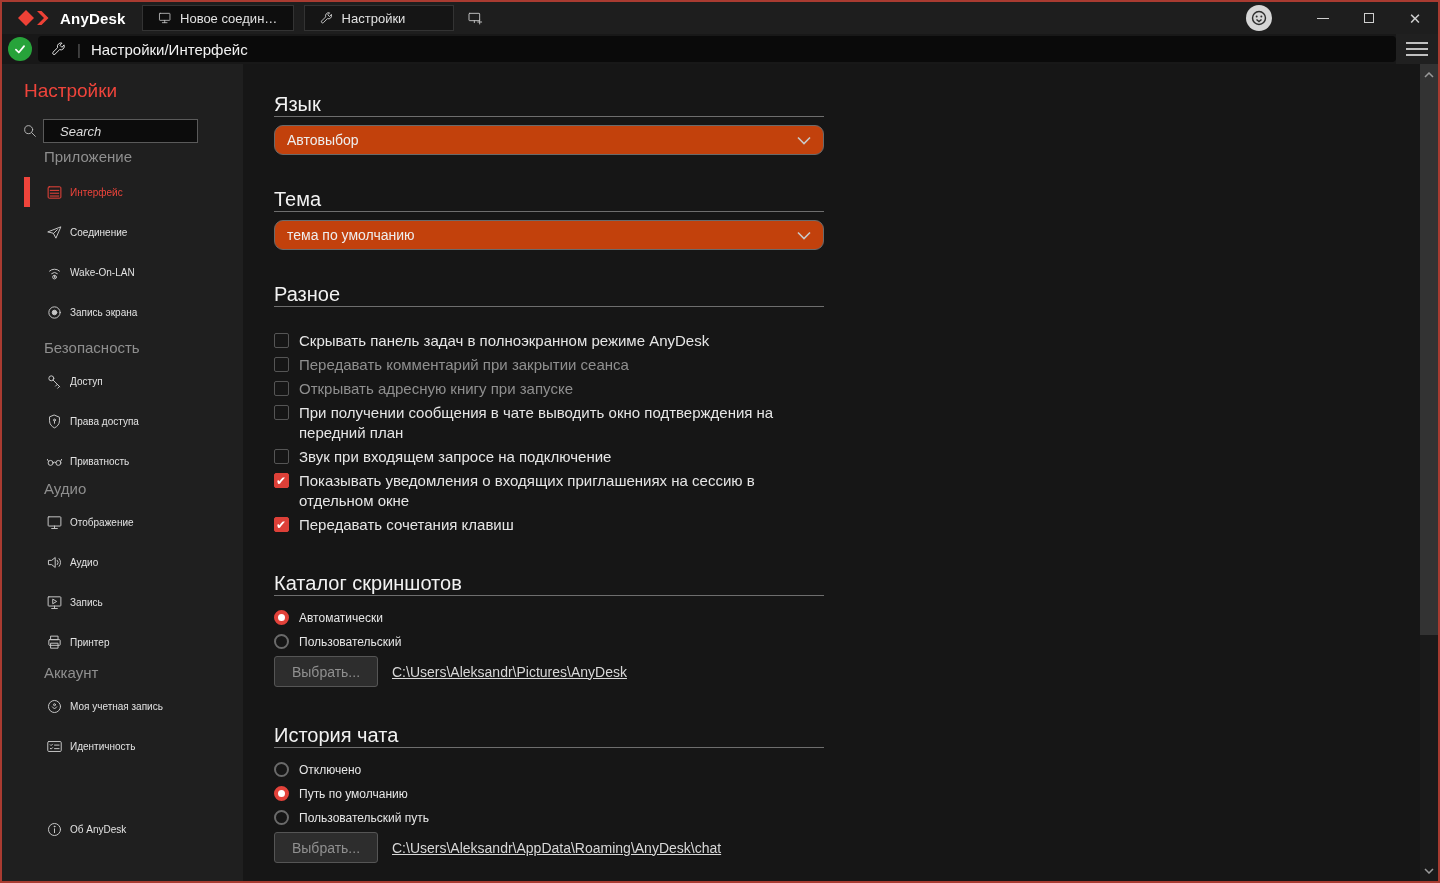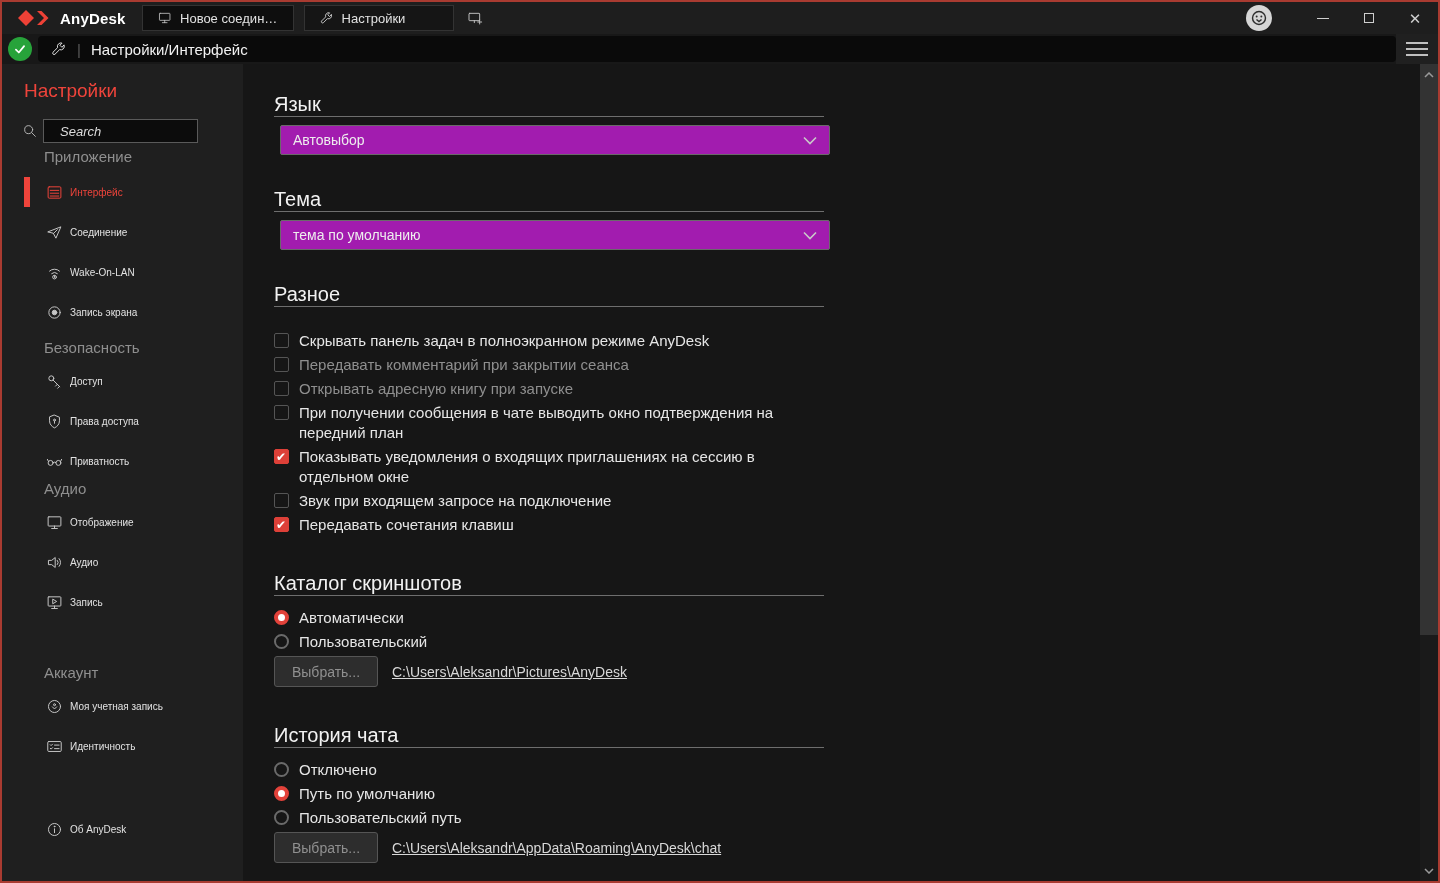--- a/index.html
+++ b/index.html
@@ -62,38 +62,38 @@
   .si .lbl { position:absolute; left:68px; color:#e2e2e2; font-size:10px; white-space:nowrap; }
   .si.active .lbl { color:#ef443b; }
   .accent { position:absolute; left:22px; top:5px; width:6px; height:30px; background:#ef443b; }
   svg.ic { stroke:#c6c6c6; fill:none; stroke-width:1.4; stroke-linecap:round; stroke-linejoin:round; }
   .si.active svg.ic { stroke:#ef443b; }
 
   
   .section-h { width:550px; color:#f2f2f2; font-size:20px; font-weight:400; line-height:24px;
     border-bottom:1px solid #6e6e6e; }
   .mt27 { margin-top:32px; } .mt24 { margin-top:36px; }
-  .dropdown { margin-top:8px; width:550px; height:30px; background:#a21caf; border:1px solid #6a6a6a;
-    border-radius:2px; display:flex; align-items:center; padding:0 12px;margin-left:6px; }
+  .dropdown { margin-top:8px; width:550px; height:30px; background:#c2410c; border:1px solid #6a6a6a;
+    border-radius:9px; display:flex; align-items:center; padding:0 12px; }
   .dropdown .val { color:#eeeeee; font-size:14px; flex:1; }
   .checklist { margin-top:24px; }
   .crow { display:flex; gap:10px; margin-bottom:4px; line-height:20px; }
   .cbox { flex:0 0 15px; width:15px; height:15px; margin-top:2px; border:1px solid #555;
     border-radius:2px; background:transparent; position:relative; }
   .crow.checked .cbox { background:#dd4038; border-color:#dd4038; }
   .crow.checked .cbox::after { content:"✔"; position:absolute; left:1px; top:-3px; color:#ffffff;
     font-size:12px; }
   .crow .clabel { color:#e6e6e6; font-size:15px; max-width:510px; }
   .crow.dim .clabel { color:#8f8f8f; }
   .radiolist { margin-top:12px; }
   .rrow { display:flex; gap:10px; margin-bottom:4px; line-height:20px; align-items:flex-start; }
   .rdot { flex:0 0 15px; width:15px; height:15px; margin-top:2px; border-radius:50%;
     border:2px solid #6a6a6a; background:transparent; }
   .rrow.selected .rdot { border:4.5px solid #e2423a; background:#ffffff; }
-  .rrow .rlabel { color:#e6e6e6; font-size:15px;text-align:center; }
+  .rrow .rlabel { color:#e6e6e6; font-size:12px;text-align:center; }
   .pathrow { display:flex; align-items:center; gap:14px; }
   .choose-btn { width:104px; height:31px; background:#2d2d2d; border:1px solid #555;
     border-radius:3px; color:#909090; font-size:14px; font-family:"Liberation Sans", sans-serif; }
   .pathlink { color:#d8d8d8; font-size:14px; text-decoration:underline; }
   .clip-marks { margin-top:23px; height:5px; position:relative; overflow:hidden; }
   .clip-marks b { position:absolute; top:0; height:4px; background:#e8e8e8; display:block; }
 
   
   .scrollbar { position:absolute; top:0; right:0; width:18px; height:100%; background:#1a1a1a; }
   .sb-thumb { position:absolute; top:0; left:0; width:18px; height:571px; background:#333333; }
@@ -308,20 +308,30 @@
           <svg class="ic" width="17" height="17" viewBox="0 0 24 24">
               <rect x="3" y="4" width="18" height="13" rx="1"></rect>
               <polygon points="10,7.5 15,10.5 10,13.5"></polygon>
               <line x1="12" y1="17" x2="12" y2="20.5"></line>
               <line x1="8" y1="20.5" x2="16" y2="20.5"></line>
             </svg>
         </span>
         <span class="lbl">Запись</span>
       </div>
 
+      <div class="si" style="top:558px">
+        <span class="icon">
+          <svg class="ic" width="17" height="17" viewBox="0 0 24 24">
+              <rect x="7" y="3" width="10" height="5"></rect>
+              <rect x="4" y="8" width="16" height="8" rx="1"></rect>
+              <rect x="7" y="13" width="10" height="7"></rect>
+            </svg>
+        </span>
+        <span class="lbl">Принтер</span>
+      </div>
 
       <div class="sb-group" style="top:600px">Аккаунт</div>
 
       <div class="si" style="top:622px">
         <span class="icon">
           <svg class="ic" width="17" height="17" viewBox="0 0 24 24">
               <circle cx="12" cy="12" r="8.5"></circle>
               <circle cx="12" cy="9.5" r="1.4"></circle>
               <polyline points="9,12.5 12,15.5 15,12.5"></polyline>
             </svg>
@@ -383,27 +393,27 @@
           <span class="clabel">Передавать комментарий при закрытии сеанса</span>
         </div>
         <div class="crow dim">
           <span class="cbox"></span>
           <span class="clabel">Открывать адресную книгу при запуске</span>
         </div>
         <div class="crow">
           <span class="cbox"></span>
           <span class="clabel">При получении сообщения в чате выводить окно подтверждения на передний план</span>
         </div>
+        <div class="crow">
+          <span class="cbox"></span>
+          <span class="clabel">Звук при входящем запросе на подключение</span>
+        </div>
         <div class="crow checked">
           <span class="cbox"></span>
           <span class="clabel">Показывать уведомления о входящих приглашениях на сессию в отдельном окне</span>
-        </div>
-        <div class="crow">
-          <span class="cbox"></span>
-          <span class="clabel">Звук при входящем запросе на подключение</span>
         </div>
         <div class="crow checked">
           <span class="cbox"></span>
           <span class="clabel">Передавать сочетания клавиш</span>
         </div>
       </div>
 
       <div class="section-h mt24">Каталог скриншотов</div>
       <div class="radiolist">
         <div class="rrow selected">

